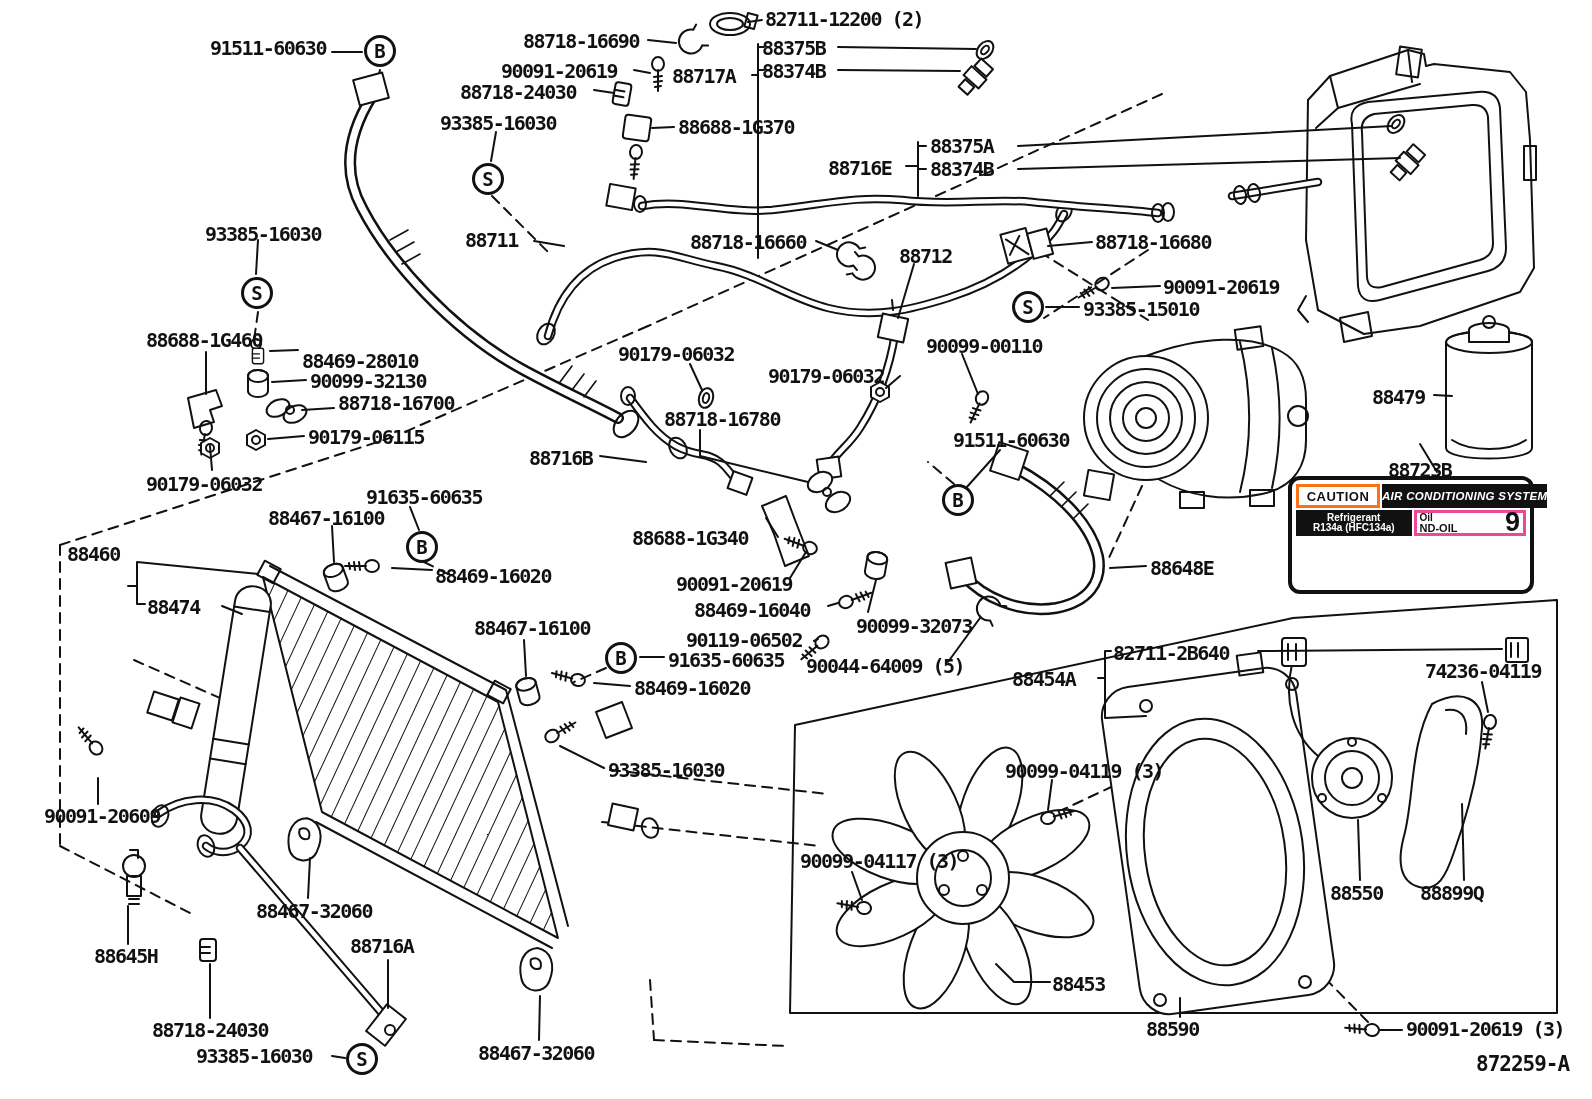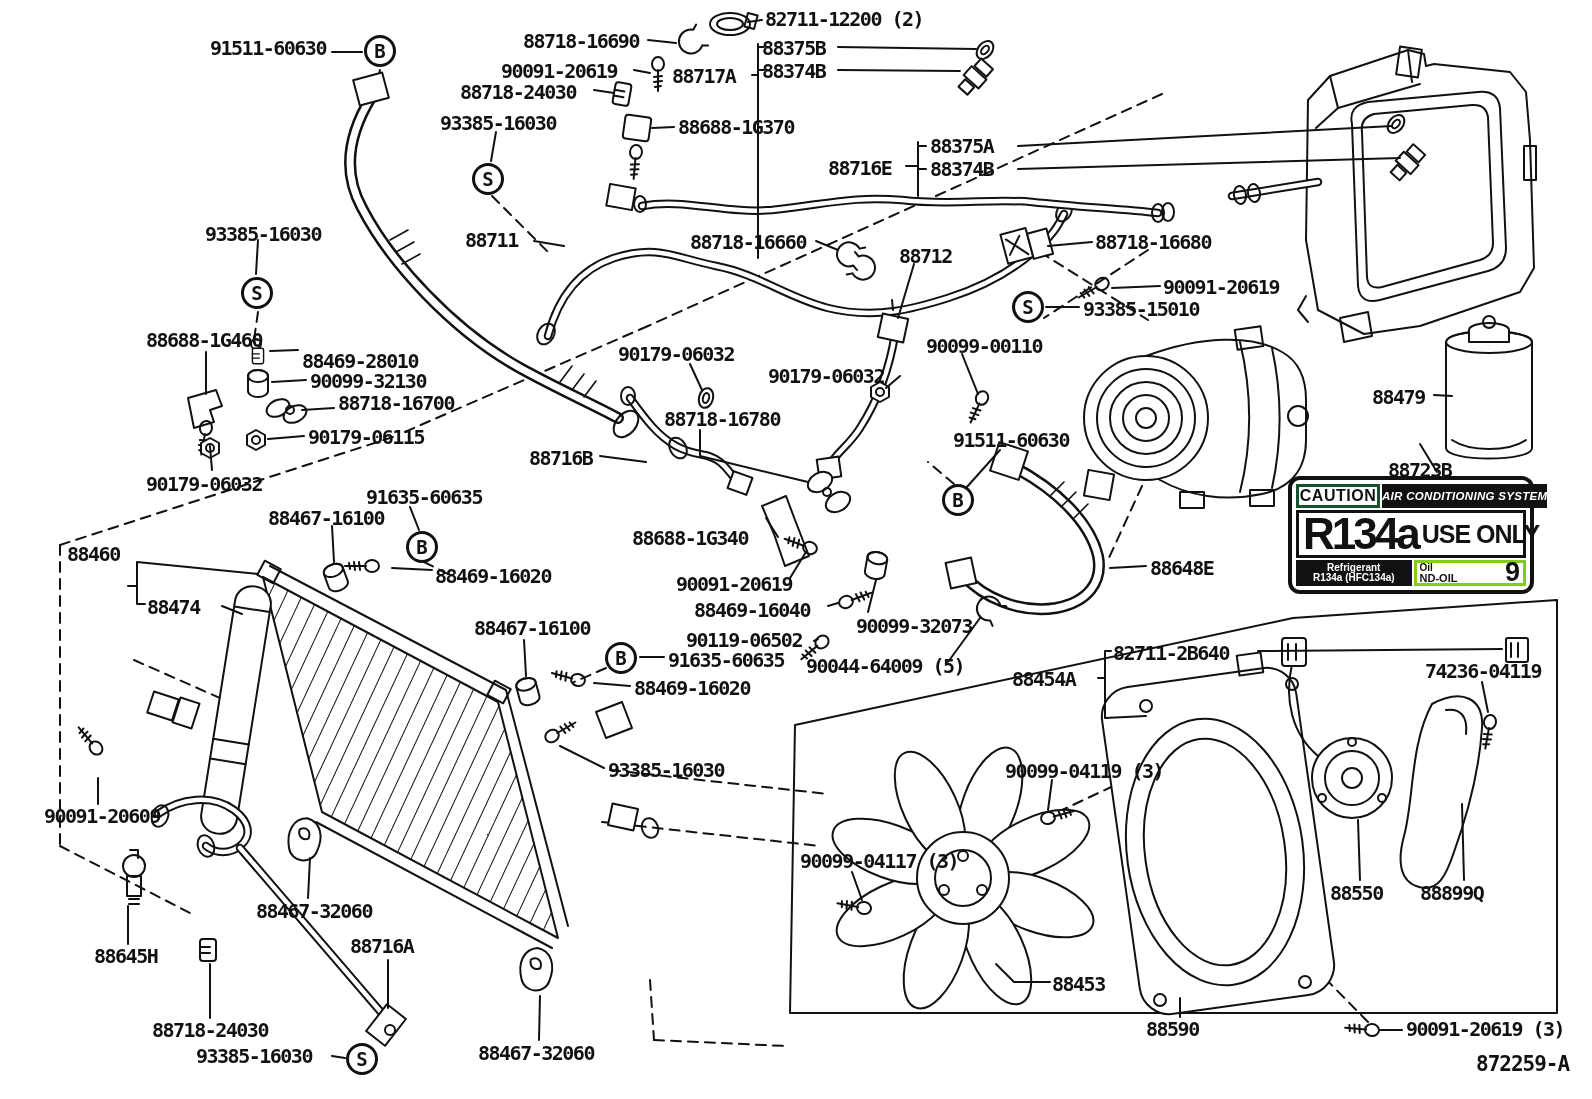--- a/index.html
+++ b/index.html
@@ -19,33 +19,33 @@
   .callout{position:absolute;width:32px;height:32px;border:3px solid #111;border-radius:50%;
            background:#fff;display:flex;align-items:center;justify-content:center;
            font:700 19px "DejaVu Sans Mono",monospace;color:#111;box-sizing:border-box;}
   .diagram-ref{position:absolute;left:1476px;top:1052px;font:700 21px "DejaVu Sans Mono",monospace;
                letter-spacing:-1px;color:#111;}
   
   .caution{position:absolute;left:1288px;top:476px;width:246px;height:118px;box-sizing:border-box;
            border:4px solid #111;border-radius:12px;background:#fff;padding:4px;display:flex;
            flex-direction:column;gap:2px;font-family:"Liberation Sans",sans-serif;color:#111;}
   .c-row1{display:flex;gap:2px;height:24px;}
-  .c-caution{border:3px solid #14532d;box-sizing:border-box;flex:0 0 84px;display:flex;align-items:center;
-             justify-content:center;font-weight:800;font-size:16px;letter-spacing:.5px;}
+  .c-caution{border:3px solid #f97316;box-sizing:border-box;flex:0 0 84px;display:flex;align-items:center;
+             justify-content:center;font-weight:800;font-size:13px;letter-spacing:.5px;}
   .c-system{background:#111;color:#fff;flex:1;display:flex;align-items:center;justify-content:center;
             font-weight:800;font-size:11.5px;letter-spacing:.3px;white-space:nowrap;font-style:italic;}
   .c-row2{border:3px solid #111;box-sizing:border-box;flex:1;display:flex;align-items:center;
           padding:0 4px;gap:4px;}
   .c-r134a{font-weight:800;font-size:44px;letter-spacing:-3px;line-height:.8;}
   .c-useonly{font-weight:800;font-size:25px;letter-spacing:-1px;white-space:nowrap;}
   .c-row3{display:flex;gap:2px;height:26px;}
   .c-refr{background:#111;color:#fff;flex:1.15;display:flex;flex-direction:column;align-items:center;
           justify-content:center;line-height:1;font-weight:700;}
   .c-refr .l1{font-size:10px;} .c-refr .l2{font-size:10px;}
-  .c-oil{border:3px solid #84cc16;box-sizing:border-box;flex:1;display:flex;align-items:center;
+  .c-oil{border:3px solid #ec4899;box-sizing:border-box;flex:1;display:flex;align-items:center;
          padding:0 3px;gap:2px;}
   .c-oil .oil-col{display:flex;flex-direction:column;line-height:1;font-weight:700;}
   .c-oil .l1{font-size:10px;} .c-oil .l2{font-size:11px;white-space:nowrap;}
   .c-oil .big9{font-weight:800;font-size:27px;margin-left:auto;line-height:.8;}
 </style>
 </head>
 <body>
 
 <div id="stage">
 
@@ -503,24 +503,20 @@
       <div class="callout" style="left: 406px; top: 531px;">B</div>
       <div class="callout" style="left: 605px; top: 642px;">B</div>
       <div class="callout" style="left: 346px; top: 1043px;">S</div>
     </div>
 
 <div class="caution">
   <div class="c-row1">
     <div class="c-caution">CAUTION</div>
     <div class="c-system">AIR CONDITIONING SYSTEM</div>
   </div>
-  <div class="c-row2">
-    <span class="c-r134a">R134a</span>
-    <span class="c-useonly">USE ONLY</span>
-  </div>
   <div class="c-row3">
     <div class="c-refr">
       <span class="l1">Refrigerant</span>
       <span class="l2">R134a (HFC134a)</span>
     </div>
     <div class="c-oil">
       <div class="oil-col">
         <span class="l1">Oil</span>
         <span class="l2">ND-OIL</span>
       </div>

